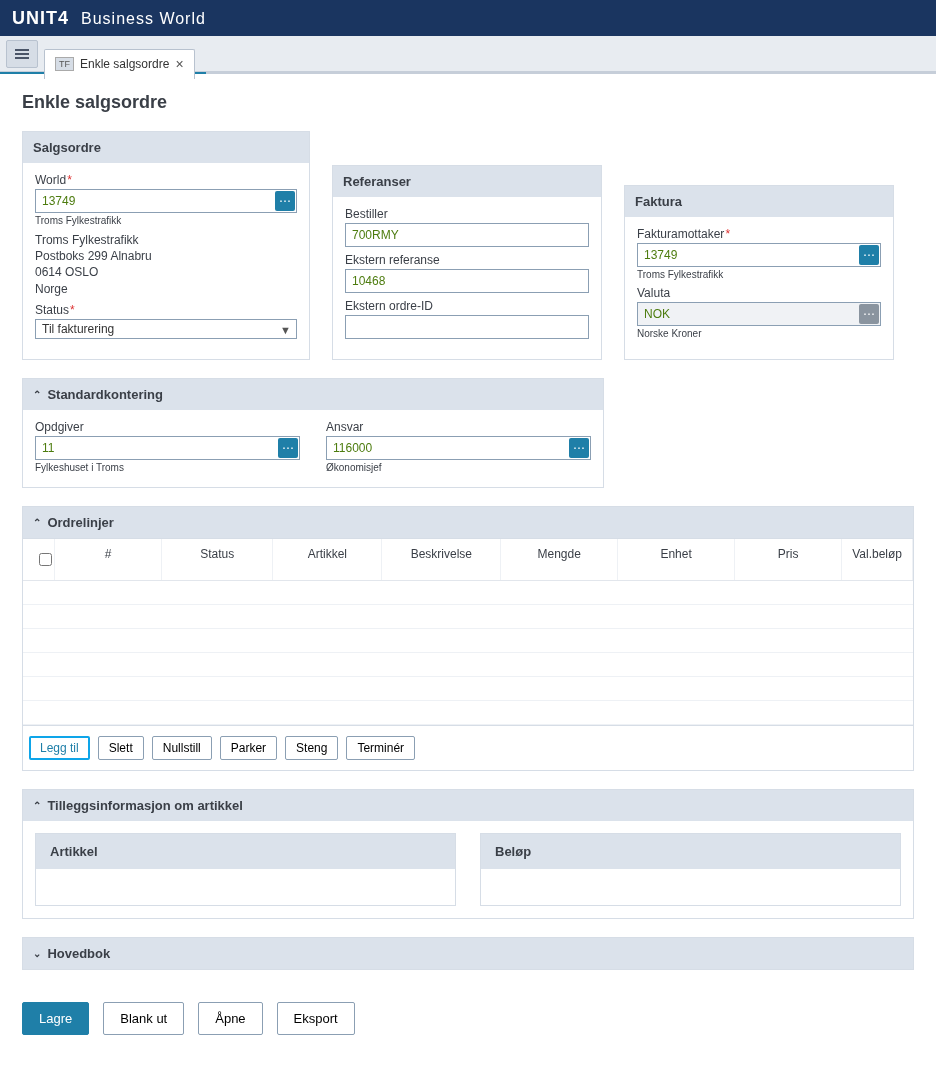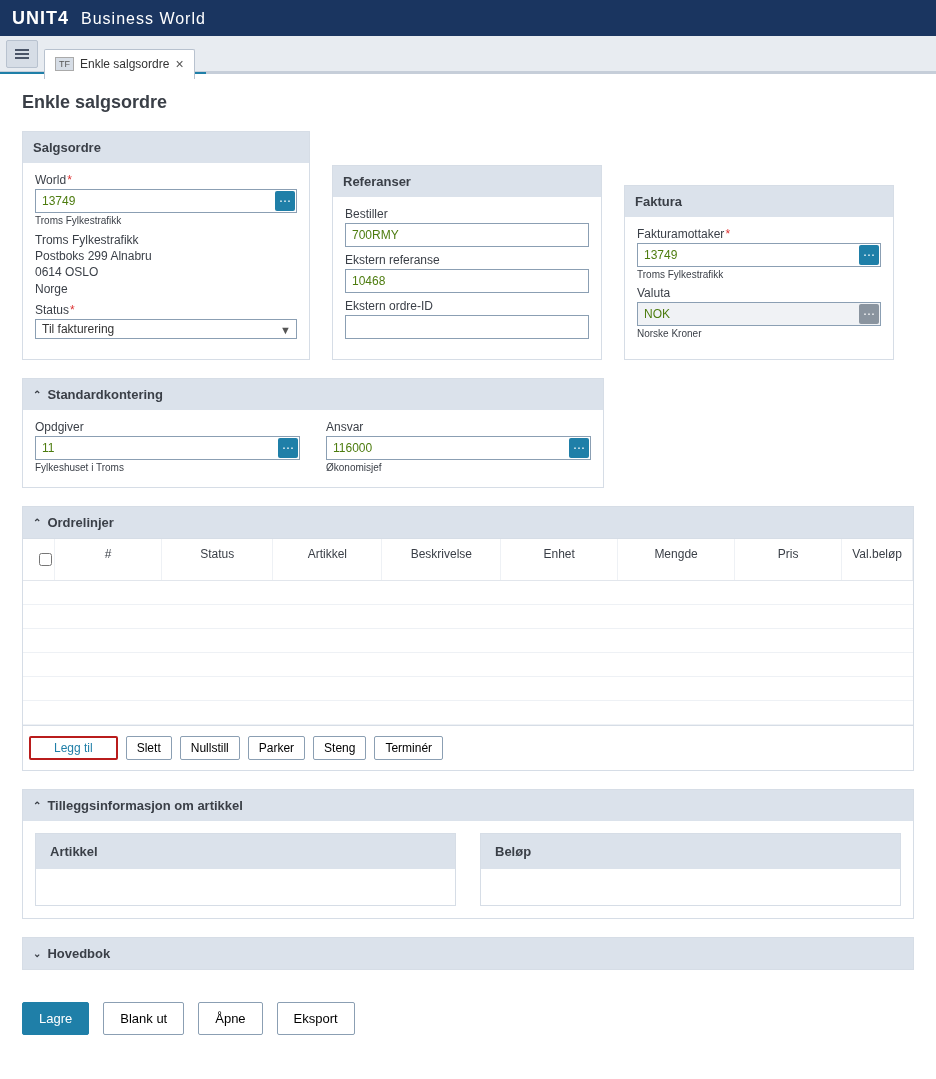--- a/index.html
+++ b/index.html
@@ -52,21 +52,21 @@
 .col-status { width: 114px; }
 .col-art { width: 112px; }
 .col-besk { width: 122px; }
 .col-meng { width: 120px; }
 .col-enh { width: 120px; }
 .col-pris { width: 110px; }
 .col-val { flex: 1; }
 .trow { display: flex; height: 24px; border-bottom: 1px solid #eef1f5; }
 .actions-row { padding: 10px 6px; display: flex; gap: 8px; border-top:1px solid #d6dde6; }
 .btn-small { border: 1px solid #8b9fb3; background: #fff; padding: 4px 10px; font-size: 12px; cursor: pointer; border-radius: 2px; }
-.btn-small.primary-out { border: 2px solid #b91c1c; color: #1f7fa8; padding: 3px 23px; }
+.btn-small.primary-out { border: 2px solid #0ea5e9; color: #1f7fa8; padding: 3px 9px; }
 .info-row { display: flex; gap: 24px; padding: 12px; }
 .info-box { flex: 1; border: 1px solid #d6dde6; }
 .info-head { background: #dbe2eb; padding: 10px 14px; font-weight: 700; font-size: 13px; color: #3a3f47; }
 .info-body { height: 36px; }
 .footer-bar { padding: 14px 22px; display: flex; gap: 14px; }
 .btn { border: 1px solid #8b9fb3; background: #fff; padding: 8px 16px; font-size: 13px; cursor: pointer; border-radius: 2px; }
 .btn.primary { background: #1f7fa8; color: #ffffff; border-color: #1f7fa8; }
 input[type=checkbox].tbl-cb { margin: 6px; }
 </style>
 </head>
@@ -201,22 +201,22 @@
         <span class="chev">⌃</span>
         <span>Ordrelinjer</span>
       </div>
       <div class="table-wrap">
         <div class="thead">
           <div class="th cb-col"><input type="checkbox" class="tbl-cb" style=""></div>
           <div class="th col-num">#</div>
           <div class="th col-status">Status</div>
           <div class="th col-art">Artikkel</div>
           <div class="th col-besk">Beskrivelse</div>
+          <div class="th col-meng">Mengde</div>
           <div class="th col-enh">Enhet</div>
-          <div class="th col-meng">Mengde</div>
           <div class="th col-pris">Pris</div>
           <div class="th col-val">Val.beløp</div>
         </div>
         <div class="trow"></div>
         <div class="trow"></div>
         <div class="trow"></div>
         <div class="trow"></div>
         <div class="trow"></div>
         <div class="trow"></div>
       </div>

